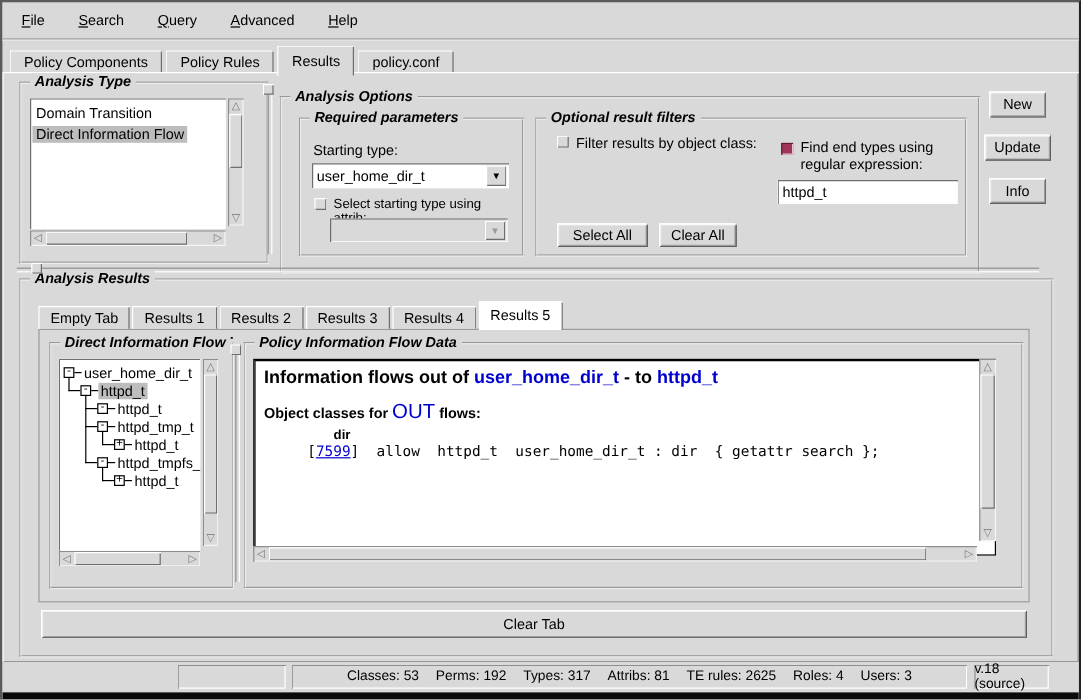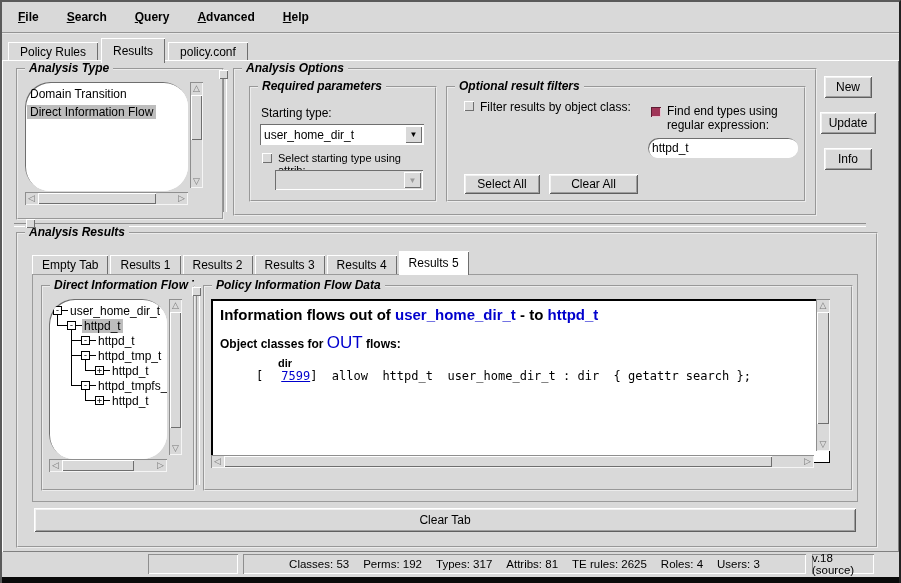--- a/index.html
+++ b/index.html
@@ -2,27 +2,27 @@
 <html><head>
 <meta charset="utf-8">
 <style>
   html,body{margin:0;padding:0;background:#9a9a9a;}
   #app{
     position:relative;width:901px;height:583px;box-sizing:border-box;
     background:#d9d9d9;overflow:hidden;
     border-left:2px solid #5a5a5a;border-top:2px solid #5a5a5a;border-right:2px solid #222;
     font-family:"Liberation Sans",sans-serif;font-size:12px;color:#000;
   }
-  .sunken{box-shadow:inset 1px 1px 0 #6e6e6e, inset -1px -1px 0 #ffffff;border-radius:25px;}
+  .sunken{box-shadow:inset 1px 1px 0 #6e6e6e, inset -1px -1px 0 #ffffff;}
   .btn{background:#d9d9d9;display:flex;align-items:center;justify-content:center;cursor:default;
        box-shadow:inset 1px 1px 0 #ffffff, inset -1px -1px 0 #5f5f5f, inset 2px 2px 0 #f2f2f2, inset -2px -2px 0 #9e9e9e;}
   
   #menubar{position:absolute;left:0;top:0;right:0;height:30px;background:#d9d9d9;
            border-bottom:2px groove #e8e8e8;display:flex;align-items:center;padding-left:6px;}
-  .menu-item{display:inline-block;padding:3px 10px;margin-right:8px;font-weight:bold;}
+  .menu-item{display:inline-block;padding:3px 10px;margin-right:8px;}
   .menu-item::first-letter{text-decoration:underline;}
   
   #toptabs{position:absolute;left:6px;top:34px;height:26px;display:flex;align-items:flex-end;}
   .ttab{background:#d9d9d9;padding:0 12px;display:flex;align-items:center;height:20px;margin-right:3px;
         box-shadow:inset 1px 1px 0 #ffffff, inset -1px 0 0 #6e6e6e;position:relative;z-index:1;}
   .ttab.sel{height:25px;z-index:3;box-shadow:inset 1px 1px 0 #ffffff, inset -1px 0 0 #6e6e6e;margin-bottom:-1px;}
   
   #mainframe{position:absolute;left:0;right:0;top:58px;height:492px;background:#d9d9d9;
              box-shadow:inset 1px 1px 0 #ffffff, inset -1px -1px 0 #808080;z-index:2;}
   .group{position:absolute;border:2px groove #ececec;}
@@ -71,21 +71,21 @@
   .tline{position:absolute;background:#000;}
   
   #datatext{position:absolute;background:#fff;border:1px solid #000;
             box-shadow:inset 1px 1px 0 #000;overflow:hidden;padding:6px 8px;}
   .dt-h1{font-size:15px;font-weight:bold;}
   .blue{color:#0000cd;}
   .dt-h2{font-size:12px;font-weight:bold;margin-top:10px;}
   .dt-out{font-size:17px;font-weight:normal;color:#0000cd;}
   .dt-class{font-size:11px;font-weight:bold;margin-top:4px;padding-left:58px;}
   .dt-rule{font-family:"DejaVu Sans Mono",monospace;font-size:12px;padding-left:36px;white-space:pre;}
-  .rule-link{color:#0000cd;text-decoration:underline;margin-left:18px;}
+  .rule-link{color:#0000cd;text-decoration:underline;}
   
   #statusbar{position:absolute;left:0;right:0;bottom:6px;height:25px;background:#d9d9d9;}
   .spanel{position:absolute;top:2px;height:20px;box-shadow:inset 1px 1px 0 #8e8e8e, inset -1px -1px 0 #ffffff;
           display:flex;align-items:center;justify-content:center;font-size:11.5px;}
   .stat{margin:16px 7px;white-space:nowrap;}
   #bottomstrip{position:absolute;left:0;right:0;bottom:0;height:6px;background:#0a0a0a;}
   label,.stat,.gtitle,.lb-item,.tlabel{cursor:default;}
 </style>
 </head>
 <body>
@@ -94,20 +94,21 @@
 
   <div id="menubar">
     <span class="menu-item">File</span>
     <span class="menu-item">Search</span>
     <span class="menu-item">Query</span>
     <span class="menu-item">Advanced</span>
     <span class="menu-item">Help</span>
   </div>
 
   <div id="toptabs">
+    <div class="ttab">Policy Components</div>
     <div class="ttab">Policy Rules</div>
     <div class="ttab sel">Results</div>
     <div class="ttab">policy.conf</div>
   </div>
 
   <div id="mainframe">
 
     <div class="group" style="left:14px;top:8px;width:204px;height:148px;">
       <div class="gtitle">Analysis Type</div>
       <div class="white sunken" style="position:absolute;left:7px;top:12px;width:163px;height:106px;padding-top:3px;overflow:hidden;">
@@ -122,21 +123,21 @@
       <div class="sb sb-h" style="left:7px;top:122px;width:163px;height:13px;">
         <div class="arr" style="left:0;">◁</div>
         <div class="thumb" style="top:1px;bottom:1px;left:13px;width:118px;"></div>
         <div class="arr" style="right:0;">▷</div>
       </div>
     </div>
 
     <div class="sashline-v" style="left:221px;top:10px;height:142px;"></div>
     <div class="sash-handle" style="left:217px;top:10px;"></div>
 
-    <div class="group" style="left:231px;top:8px;width:580px;height:144px;">
+    <div class="group" style="left:231px;top:20px;width:580px;height:144px;">
       <div class="gtitle">Analysis Options</div>
 
       <div class="group" style="left:14px;top:16px;width:184px;height:112px;">
         <div class="gtitle">Required parameters</div>
         <div style="position:absolute;left:10px;top:18px;">Starting type:</div>
         <div class="combo" style="left:9px;top:36px;width:164px;height:21px;">
           <div class="val">user_home_dir_t</div>
           <div class="arrowbtn">▼</div>
         </div>
         <div class="cbrow" style="left:11px;top:64px;width:168px;">
@@ -150,21 +151,21 @@
       </div>
 
       <div class="group" style="left:211px;top:16px;width:356px;height:112px;">
         <div class="gtitle">Optional result filters</div>
 
         <div class="cbrow" style="left:16px;top:12px;">
           <span class="cb" style="margin-top:1px;"></span>
           <span>Filter results by object class:</span>
         </div>
         <div class="btn" style="position:absolute;left:16px;top:86px;width:76px;height:20px;">Select All</div>
-        <div class="btn" style="position:absolute;left:101px;top:86px;width:89px;height:20px;">Clear All</div>
+        <div class="btn" style="position:absolute;left:101px;top:86px;width:65px;height:20px;">Clear All</div>
 
         <div class="cbrow" style="left:203px;top:16px;width:148px;">
           <span class="cb checked" style="margin-top:3px;"></span>
           <span style="line-height:14px;">Find end types using regular expression:</span>
         </div>
         <input class="sunken" style="position: absolute; left: 200px; top: 50px; width: 144px; height: 18px; border: 0px; background: rgb(255, 255, 255); font-family: &quot;Liberation Sans&quot;, sans-serif; font-size: 12px; padding-left: 4px;" value="httpd_t">
       </div>
     </div>
 
     <div class="btn" style="position:absolute;left:822px;top:16px;width:48px;height:22px;">New</div>

